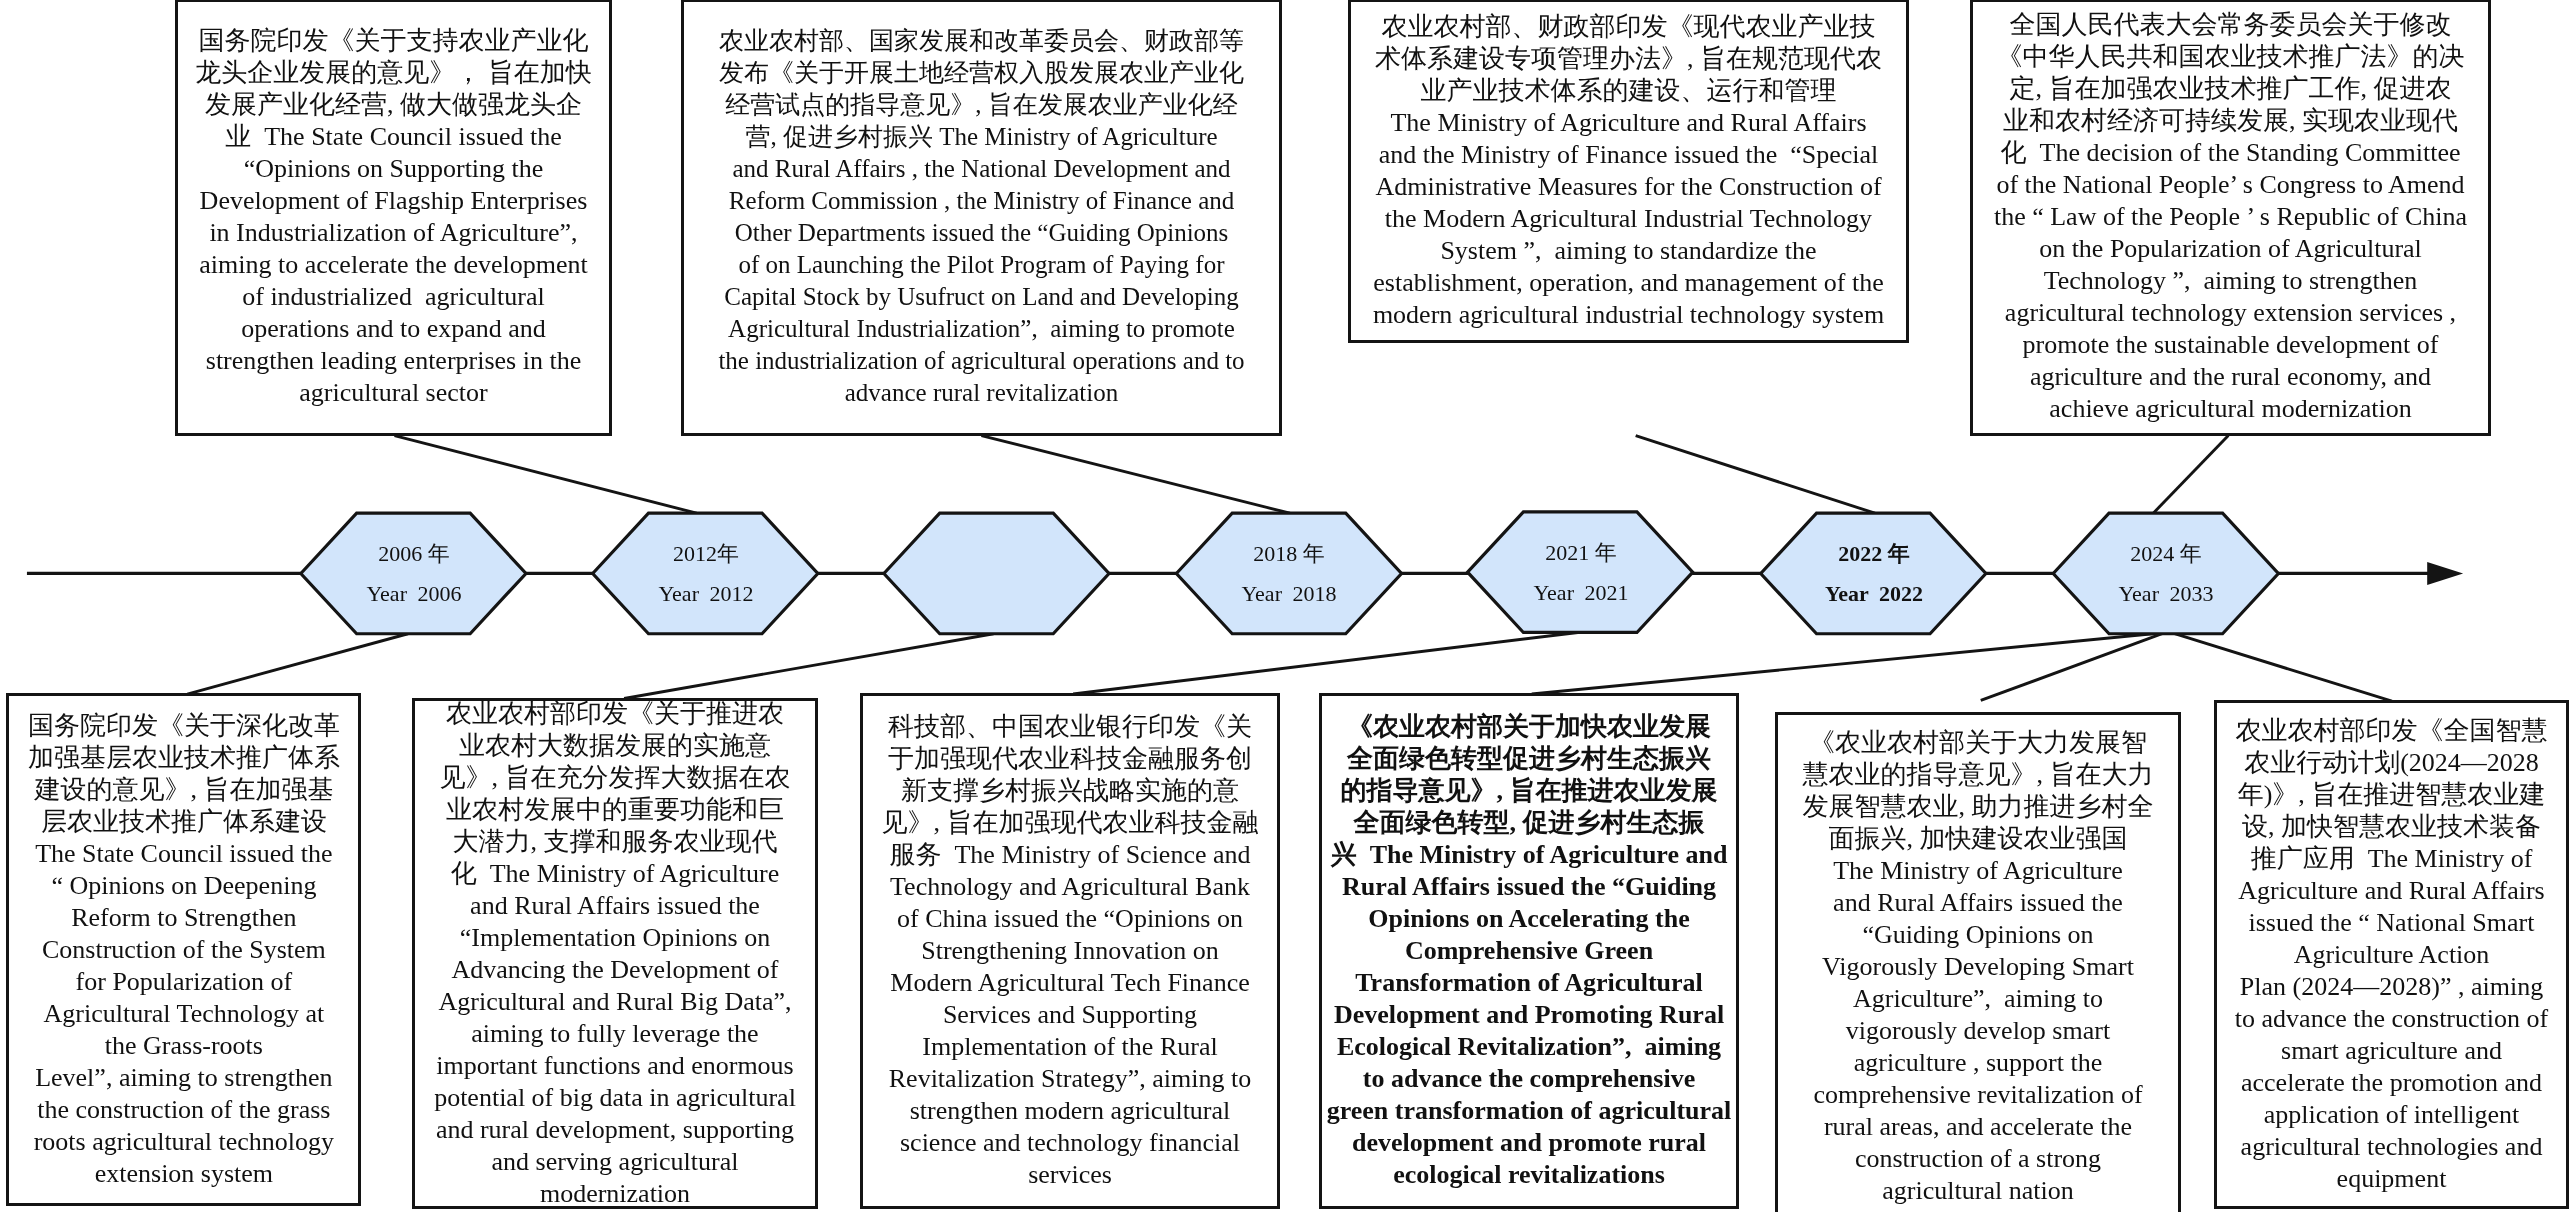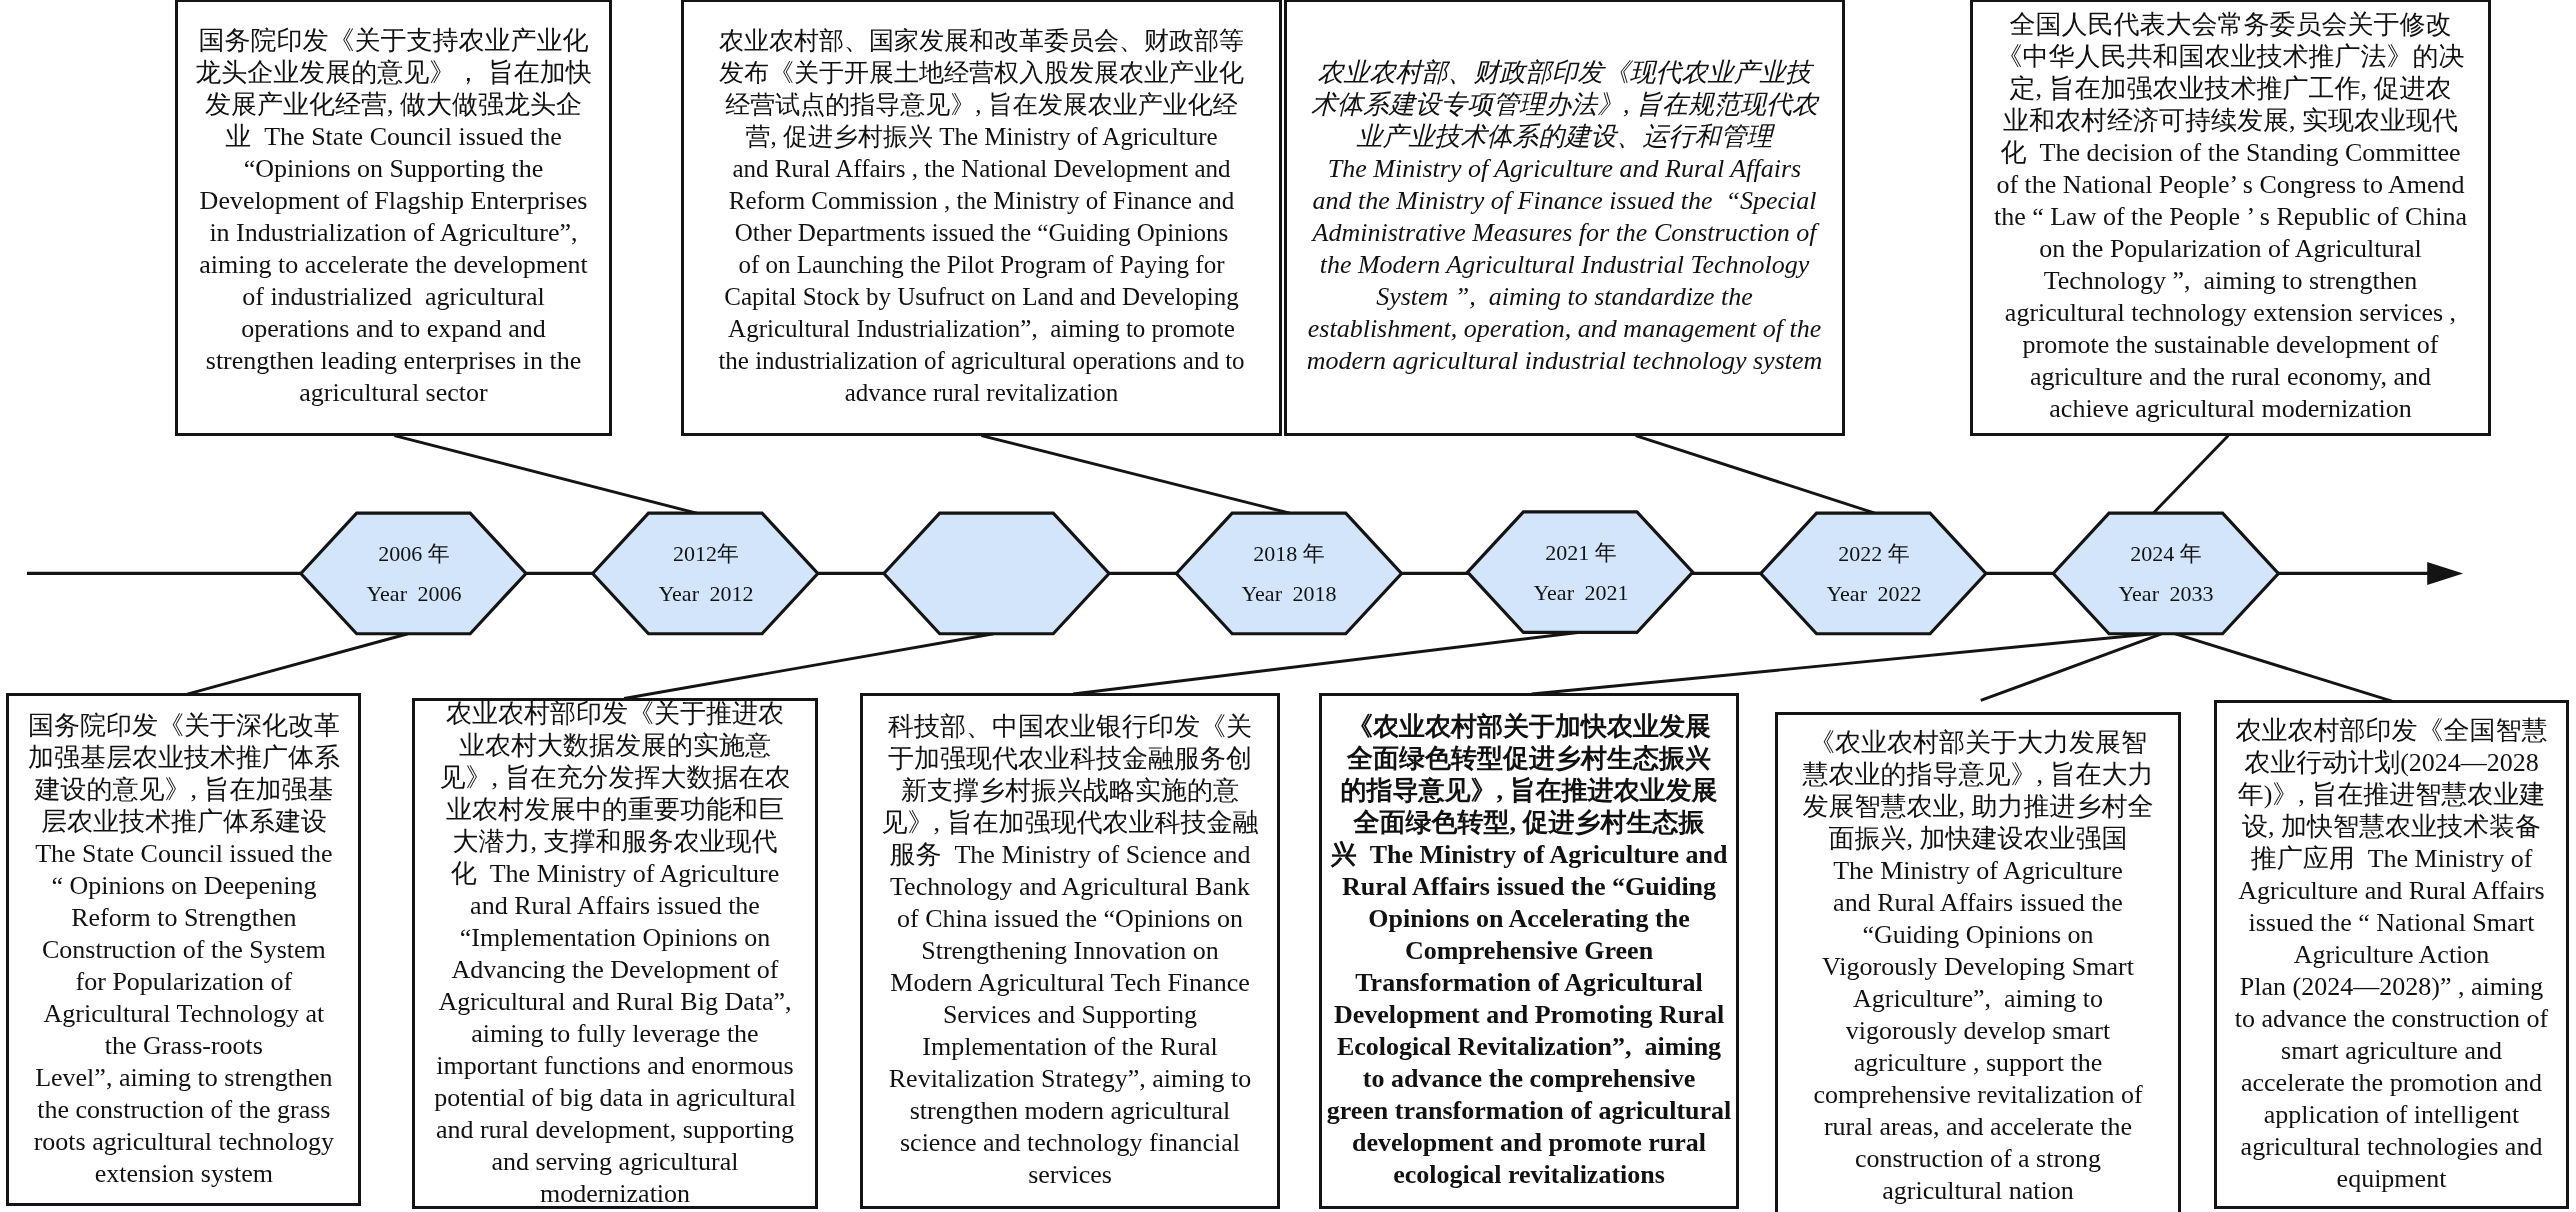--- a/index.html
+++ b/index.html
@@ -96,21 +96,21 @@
     <div class="en">Year 2012</div>
   </div>
   <div class="hex-label" style="left:1176px;">
     <div>2018 年</div>
     <div class="en">Year 2018</div>
   </div>
   <div class="hex-label" style="left:1468px;top:512px;">
     <div>2021 年</div>
     <div class="en">Year 2021</div>
   </div>
-  <div class="hex-label" style="left:1761px;">
+  <div class="hex-label" style="left:1761px;font-weight:bold;">
     <div>2022 年</div>
     <div class="en">Year 2022</div>
   </div>
   <div class="hex-label" style="left:2053px;">
     <div>2024 年</div>
     <div class="en">Year 2033</div>
   </div>
 
   <div class="box top" style="left:175px;top:-1.3px;width:437px;height:437px;">
     <div class="box-text">国务院印发《关于支持农业产业化
@@ -133,21 +133,21 @@
 营, 促进乡村振兴 The Ministry of Agriculture
 and Rural Affairs , the National Development and
 Reform Commission , the Ministry of Finance and
 Other Departments issued the “Guiding Opinions
 of on Launching the Pilot Program of Paying for
 Capital Stock by Usufruct on Land and Developing
 Agricultural Industrialization”,  aiming to promote
 the industrialization of agricultural operations and to
 advance rural revitalization</div>
   </div>
-  <div class="box top" style="left:1284px;top:-1.3px;width:561px;height:437px;font-style:italic;">
+  <div class="box top" style="left:1348px;top:-1.3px;width:561px;height:344px;">
     <div class="box-text">农业农村部、财政部印发《现代农业产业技
 术体系建设专项管理办法》, 旨在规范现代农
 业产业技术体系的建设、运行和管理
 The Ministry of Agriculture and Rural Affairs
 and the Ministry of Finance issued the  “Special
 Administrative Measures for the Construction of
 the Modern Agricultural Industrial Technology
 System ”,  aiming to standardize the
 establishment, operation, and management of the
 modern agricultural industrial technology system</div>

